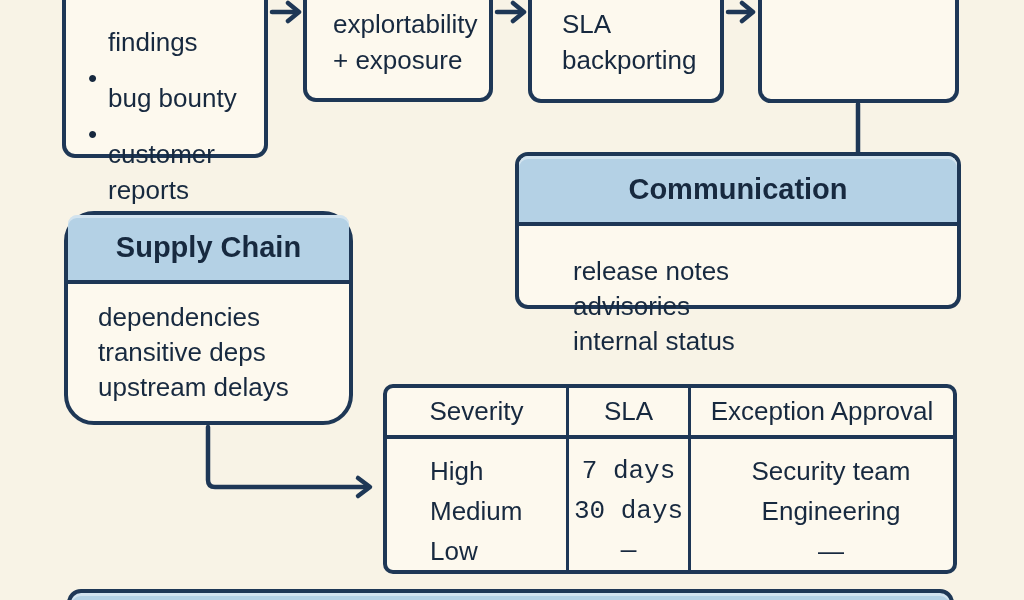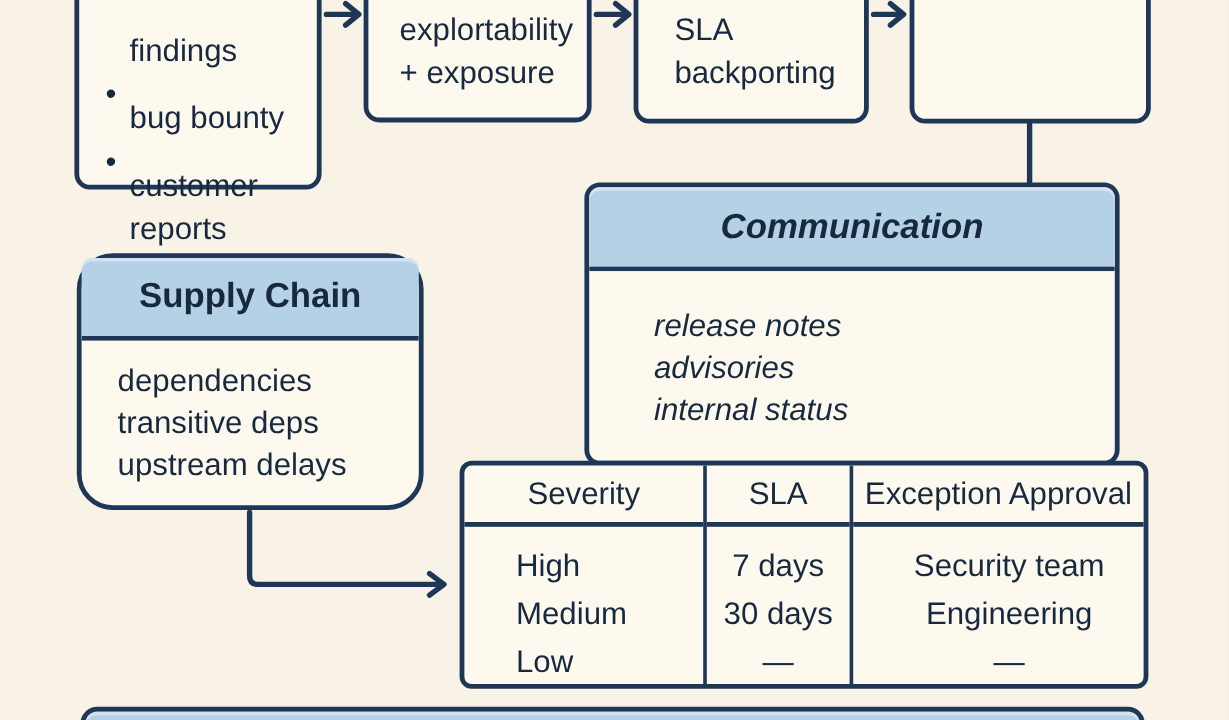--- a/index.html
+++ b/index.html
@@ -48,21 +48,21 @@
   .t-col{box-sizing:border-box;display:flex;flex-direction:column;}
   .t-col.mid{border-right:3px solid var(--ink);}
   .t-head{
     box-sizing:border-box;height:51px;flex:0 0 51px;
     border-bottom:4px solid var(--ink);
     display:flex;align-items:center;justify-content:center;
     font-size:26px;
   }
   .t-body{box-sizing:border-box;padding-top:12px;font-size:26px;line-height:40px;}
   .t-body.left1{padding-left:43px;}
-  .t-body.center{text-align:center;}
+  .t-body.center{text-align:center;font-family:Liberation Mono, monospace;}
   .t-body.left2{padding-left:18px;text-align:center;}
 
   .bottom-box{
     position:absolute;box-sizing:border-box;
     left:67px;top:589px;width:887px;height:44px;
     background:var(--header-blue);
     border:4px solid var(--ink);
     border-radius:14px 14px 0 0;
     box-shadow:inset 0 3px 0 rgba(255,255,255,.4);
   }
@@ -98,21 +98,21 @@
 
   <div class="node" style="left:528px;top:-78px;width:196px;height:181px;">
     <div class="node-body" style="padding:80px 6px 0 30px;line-height:36px;">
       <div class="plain-line">SLA</div>
       <div class="plain-line">backporting</div>
     </div>
   </div>
 
   <div class="node" style="left:758px;top:-78px;width:201px;height:181px;"></div>
 
-  <div class="node" style="left:487px;top:152px;width:446px;height:236px;font-style:italic;">
+  <div class="node" style="left:515px;top:152px;width:446px;height:157px;">
     <div class="node-header" style="height:70px;">
       <span>Communication</span>
     </div>
     <div class="node-body" style="padding:28px 16px 0 40px;margin-left:14px;">
       <div class="plain-line">release notes</div>
       <div class="plain-line">advisories</div>
       <div class="plain-line">internal status</div>
     </div>
   </div>
 
@@ -121,21 +121,21 @@
       <span>Supply Chain</span>
     </div>
     <div class="node-body" style="padding:16px 10px 0 30px;">
       <div class="plain-line">dependencies</div>
       <div class="plain-line">transitive deps</div>
       <div class="plain-line">upstream delays</div>
     </div>
   </div>
 
   <div class="sla-table">
-    <div class="t-col mid" style="width:202px;">
+    <div class="t-col mid" style="width:182px;">
       <div class="t-head">Severity</div>
       <div class="t-body left1">
         <div>High</div>
         <div>Medium</div>
         <div>Low</div>
       </div>
     </div>
     <div class="t-col mid" style="width:122px;">
       <div class="t-head">SLA</div>
       <div class="t-body center">

